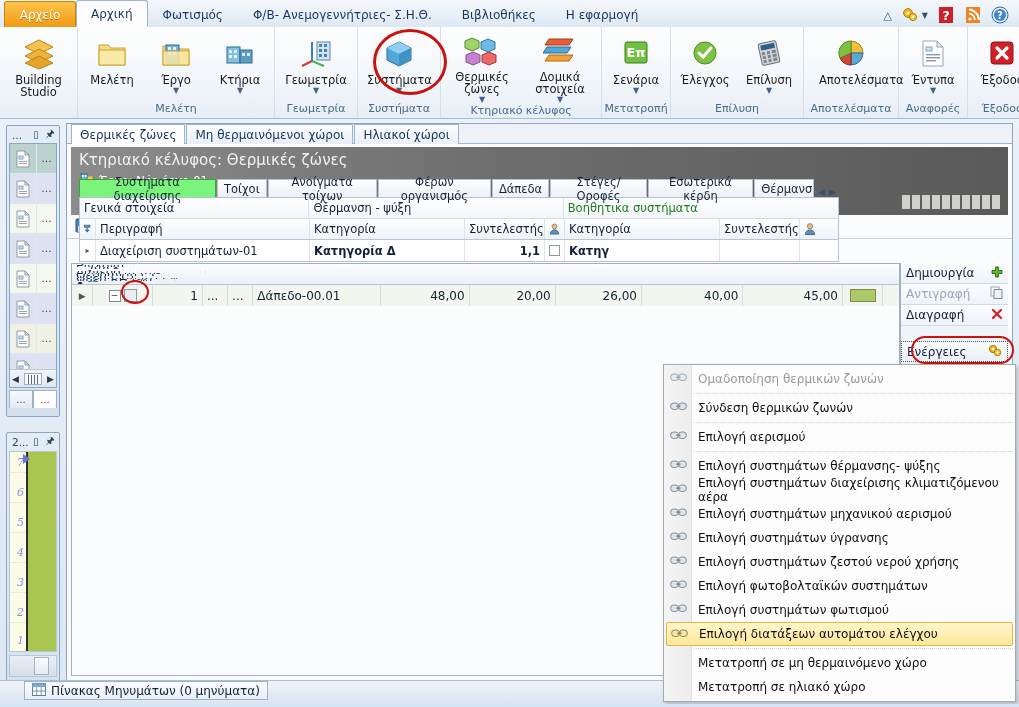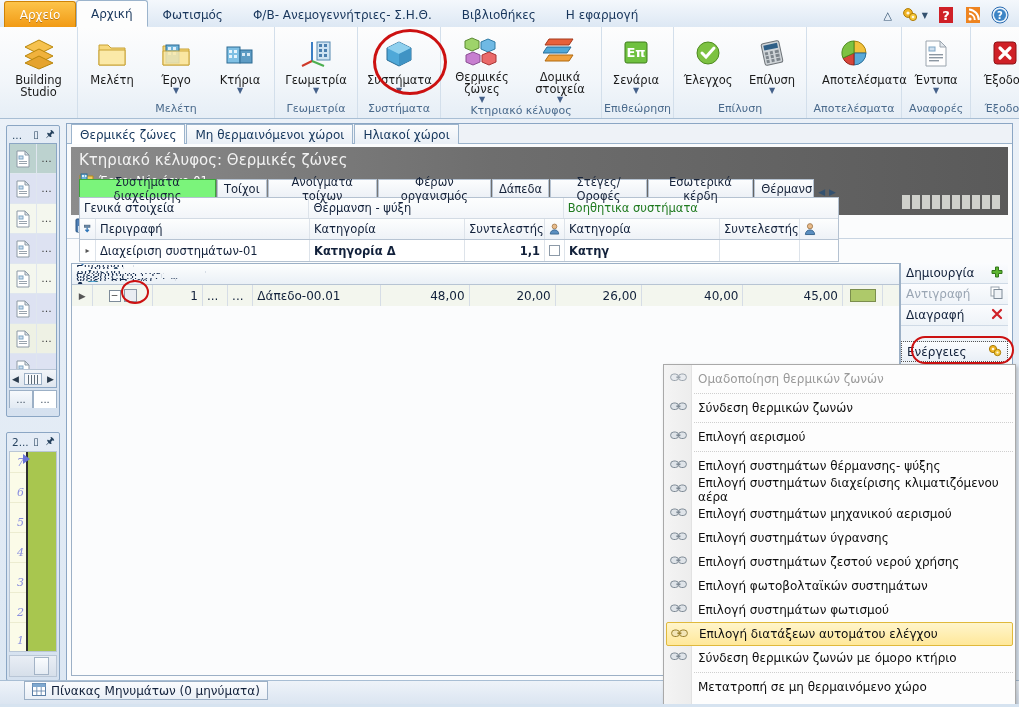--- a/index.html
+++ b/index.html
@@ -477,21 +477,21 @@
           <div class="ic">
             <svg width="30" height="30" viewBox="0 0 30 30">
               <rect x="4" y="3" width="22" height="21" rx="2" fill="#6fc13f" stroke="#3e7d1d"></rect>
               <text x="15" y="18" font-size="13" font-weight="bold" fill="#fff" text-anchor="middle" font-family="DejaVu Sans">Επ</text>
             </svg>
           </div>
           <div class="lbl">Σενάρια</div>
           <div class="caret">▼</div>
         </div>
       </div>
-      <div class="rgroup-label">Επιθεώρηση</div>
+      <div class="rgroup-label">Μετατροπή</div>
     </div>
 
     <div class="rgroup">
       <div class="rgroup-items">
         <div class="rbtn">
           <div class="ic">
             <svg width="30" height="30" viewBox="0 0 30 30">
               <circle cx="15" cy="14" r="11" fill="#7dc242" stroke="#4d8a1f"></circle>
               <path d="M9 14l4 4 8-9" stroke="#fff" stroke-width="3" fill="none" stroke-linecap="round"></path>
             </svg>
@@ -1129,30 +1129,20 @@
       <span class="mic" style="left:4px;">
         <svg width="17" height="11" viewBox="0 0 17 11">
             <rect x="0.6" y="2" width="8" height="6.5" rx="3.2" fill="#f3e6b8" stroke="#9c8330"></rect>
             <rect x="8.4" y="2" width="8" height="6.5" rx="3.2" fill="#f3e6b8" stroke="#9c8330"></rect>
             <rect x="6.4" y="4.4" width="4" height="1.7" fill="#9c8330"></rect>
           </svg>
       </span>
       <span>Επιλογή διατάξεων αυτομάτου ελέγχου</span>
     </div>
 
-    <div class="mi">
-      <span class="mic">
-        <svg width="17" height="11" viewBox="0 0 17 11">
-            <rect x="0.6" y="2" width="8" height="6.5" rx="3.2" fill="#dfe4e9" stroke="#7e8a95"></rect>
-            <rect x="8.4" y="2" width="8" height="6.5" rx="3.2" fill="#dfe4e9" stroke="#7e8a95"></rect>
-            <rect x="6.4" y="4.4" width="4" height="1.7" fill="#7e8a95"></rect>
-          </svg>
-      </span>
-      <span>Σύνδεση θερμικών ζωνών με όμορο κτήριο</span>
-    </div>
     <div class="msep"></div>
 
     <div class="mi">
       <span>Μετατροπή σε μη θερμαινόμενο χώρο</span>
     </div>
 
     <div class="mi">
       <span>Μετατροπή σε ηλιακό χώρο</span>
     </div>
   </div>

